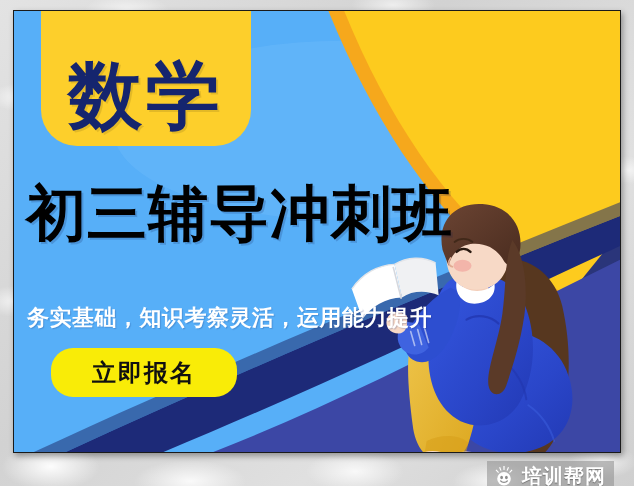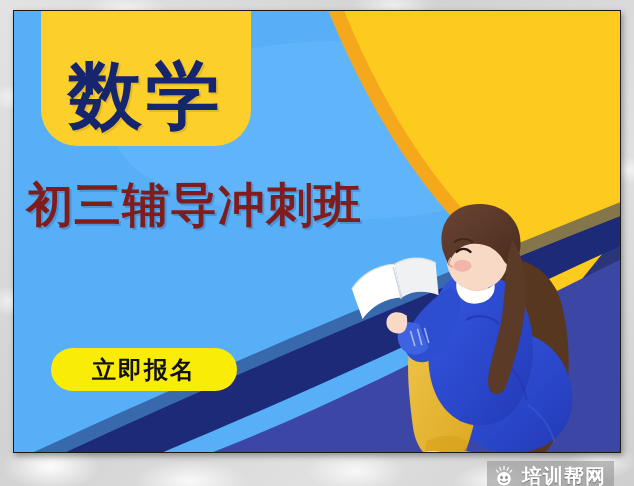--- a/index.html
+++ b/index.html
@@ -79,23 +79,23 @@
     text-shadow: 2px 2px 0 rgba(0,0,0,.10);
     margin-top: 48px;
   }
 
   .headline {
     position: absolute;
     left: 12px;
     top: 163px;
     width: 584px;
     font-family: Liberation Sans, sans-serif;
-    font-size: 47px;
-    font-weight: 700;
-    color: #7f1d1d;
+    font-size: 60px;
+    font-weight: 700;
+    color: #000000;
     letter-spacing: 1px;
     white-space: nowrap;
     text-shadow: 2px 2px 0 rgba(10,20,80,.18);
   }
 
   .subhead {
     position: absolute;
     left: 13px;
     top: 292px;
     font-family: "DejaVu Sans", "Liberation Sans", sans-serif;
@@ -105,21 +105,21 @@
     letter-spacing: .5px;
     white-space: nowrap;
     text-shadow: 1px 1px 1px rgba(20,40,110,.22);
   }
 
   .cta-button {
     position: absolute;
     left: 37px;
     top: 337px;
     width: 186px;
-    height: 43px;
+    height: 49px;
     background: #f9ec07;
     border: none;
     border-radius: 22px;
     cursor: pointer;
     display: flex;
     align-items: center;
     justify-content: center;
     padding: 0;
   }
   .cta-button-label {
@@ -276,20 +276,21 @@
 
     </g>
   </svg>
 
   <div class="subject-chip">
     <span class="subject-chip-label">数学</span>
   </div>
 
   <div class="headline">初三辅导冲刺班</div>
 
+  <div class="subhead">务实基础，知识考察灵活，运用能力提升</div>
 
   <button class="cta-button">
     <span class="cta-button-label">立即报名</span>
   </button>
 
 </div>
 
 <div id="watermark">
   <svg class="wm-icon" viewBox="0 0 24 24">
     <g fill="#ffffff">

